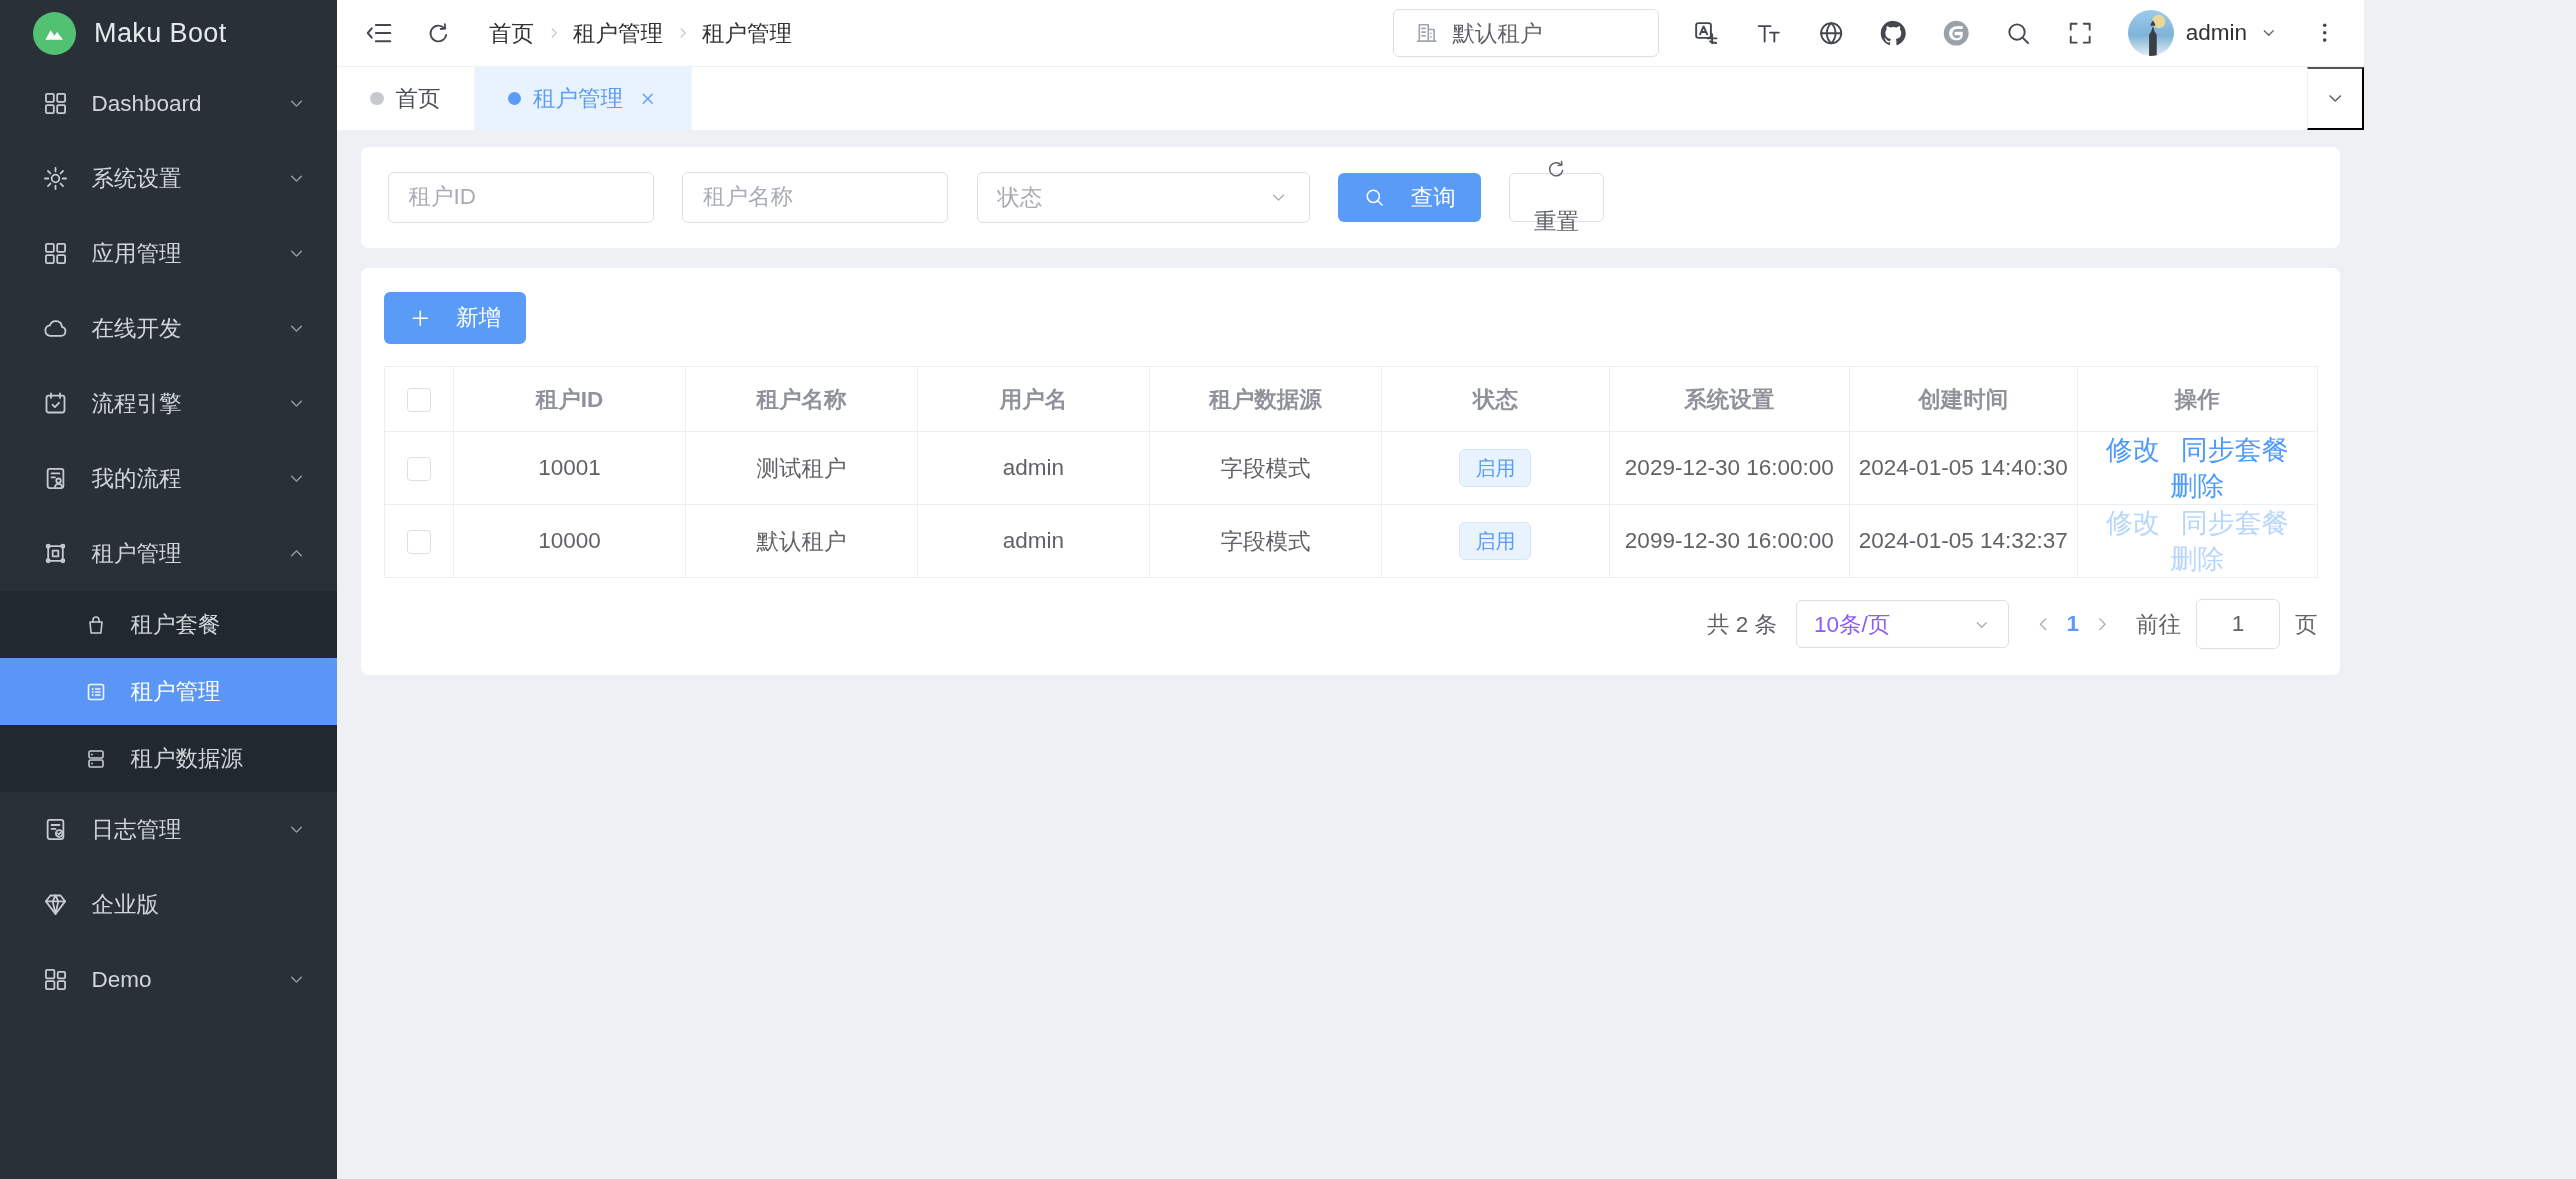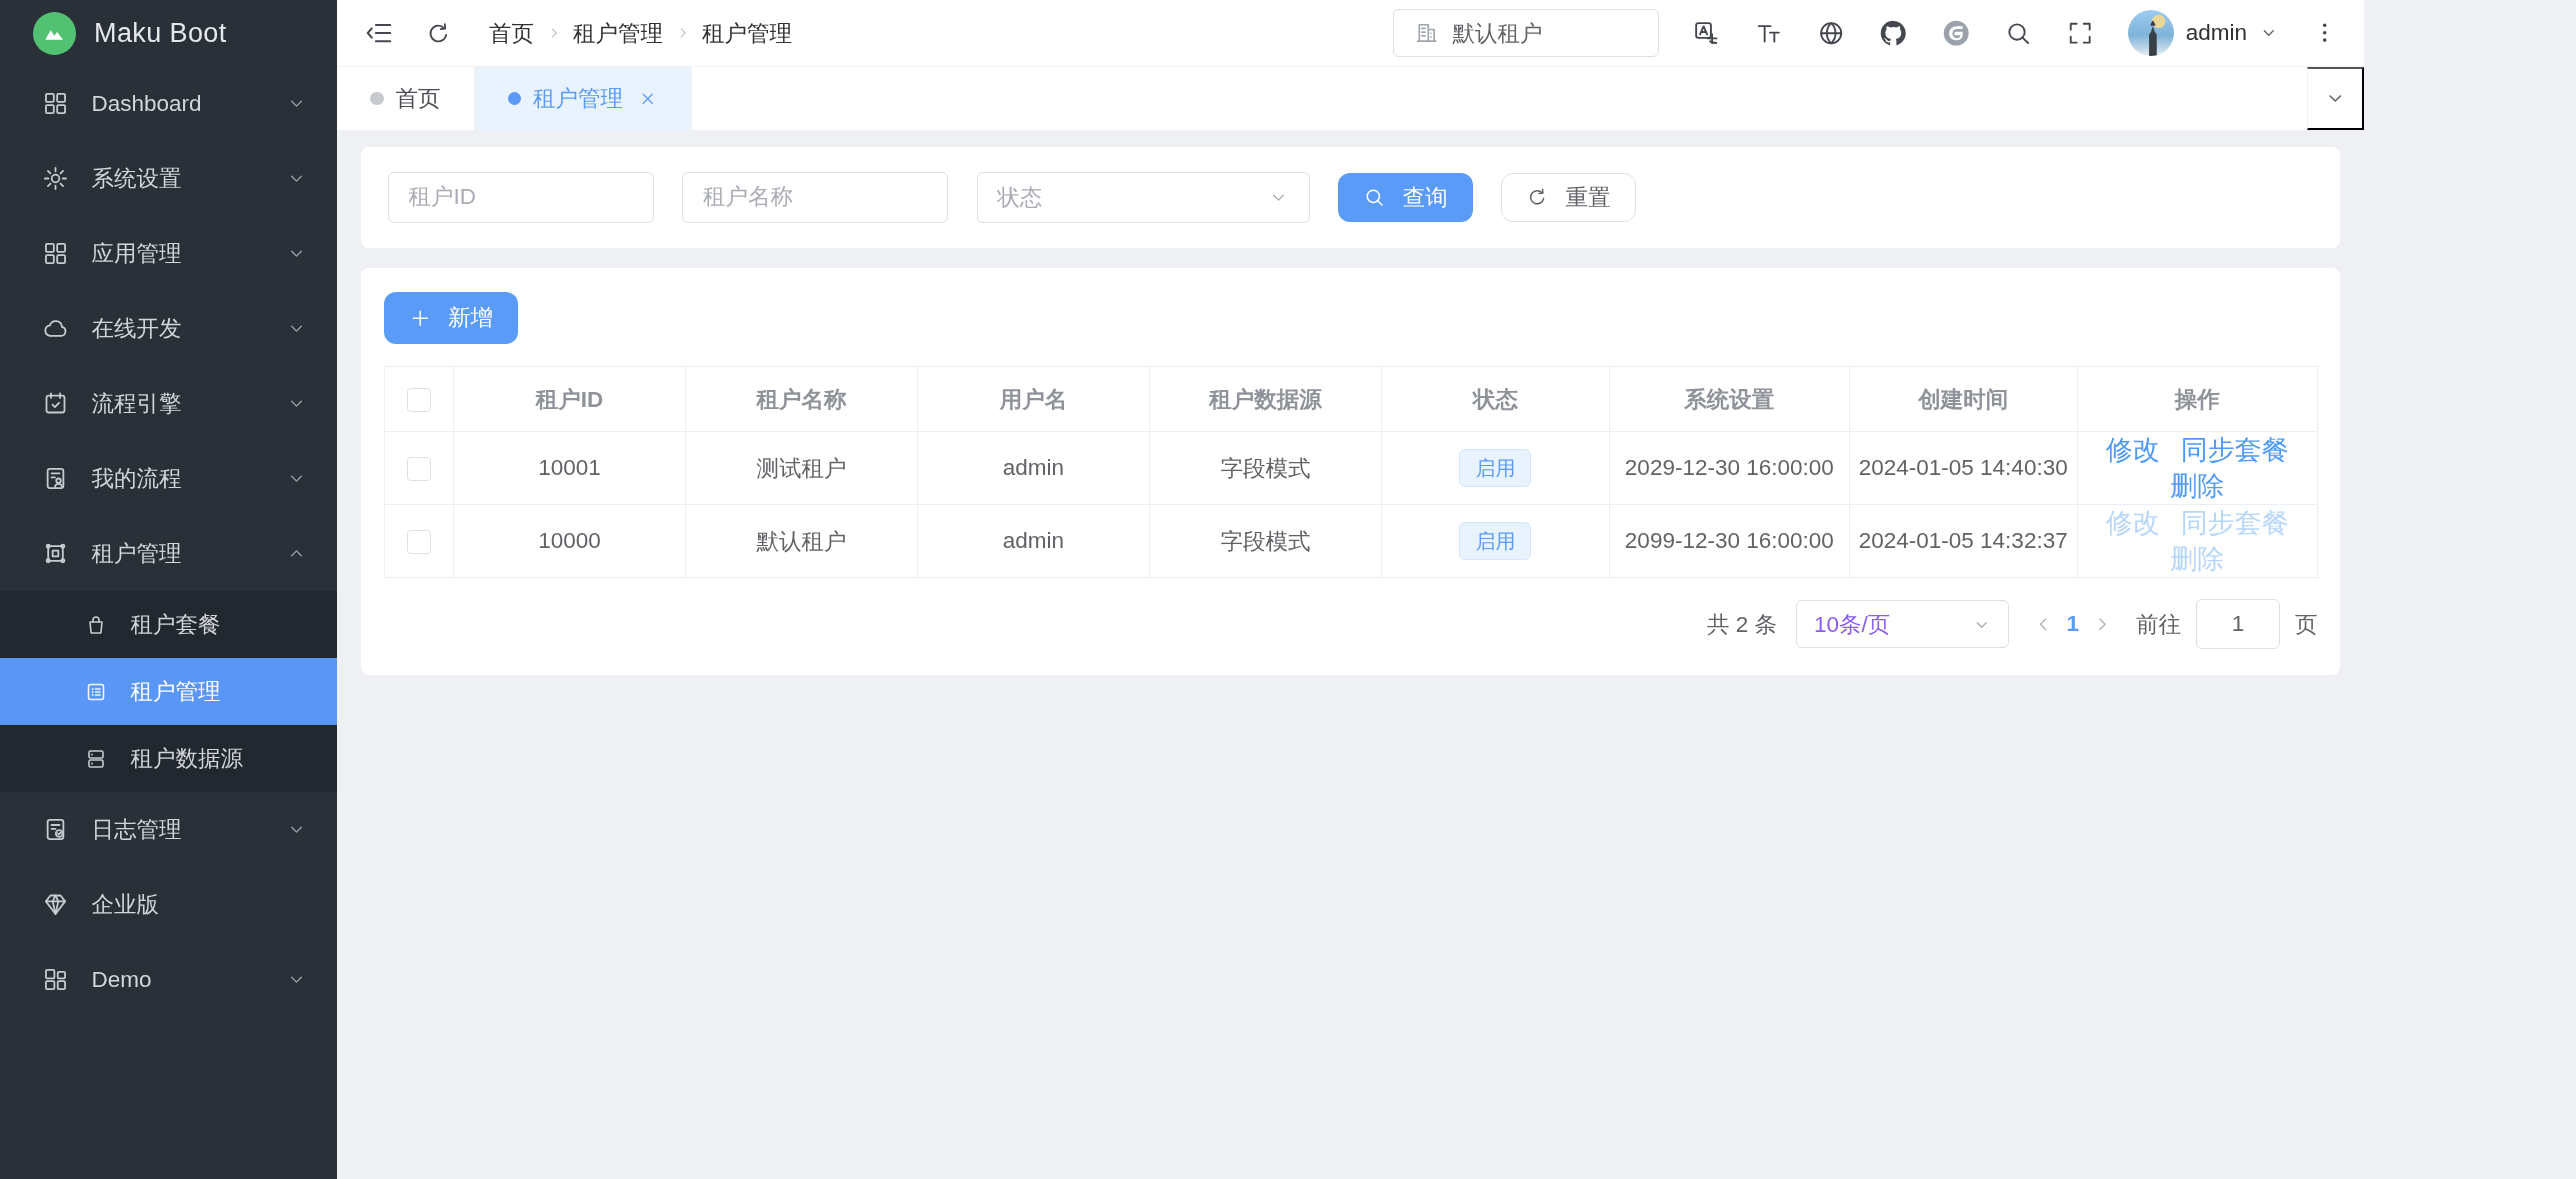--- a/index.html
+++ b/index.html
@@ -60,24 +60,24 @@
   .content{flex:1;padding:16.5px 24px 0 24px;overflow:hidden;}
   .card{background:#fff;border-radius:7.5px;}
   .search-card{padding:25.4px 27px;display:flex;align-items:center;gap:28.4px;}
   .text-input{height:49px;border:0.7px solid #dcdfe6;border-radius:6px;padding:0 19.5px;font-size:22.5px;color:#303133;outline:none;background:#fff;font-family:inherit;}
   .text-input::placeholder{color:#a8abb2;}
   .in-id{width:225px;}
   .in-name{width:225px;}
   .sel{width:292px;height:49px;border:0.7px solid #dcdfe6;border-radius:6px;display:flex;align-items:center;justify-content:space-between;padding:0 19.5px;cursor:pointer;background:#fff;}
   .sel .sel-ph{font-size:22.5px;color:#a8abb2;}
   .sel .chev{color:#a8abb2;display:flex;}
-  .btn{height:49px;border-radius:12px;display:inline-flex;align-items:center;justify-content:center;gap:17px;font-size:22.5px;cursor:pointer;border:0.7px solid transparent;padding:0 24px;font-family:inherit;}
+  .btn{height:49px;border-radius:6px;display:inline-flex;align-items:center;justify-content:center;gap:25px;font-size:22.5px;cursor:pointer;border:0.7px solid transparent;padding:0 24px;font-family:inherit;}
   .btn .icon{display:flex;}
   .btn-primary{background:#5a9bf8;color:#fff;}
-  .btn-plain{background:#fff;border-color:#dcdfe6;color:#606266;}
+  .btn-plain{background:#fff;border-color:#dcdfe6;color:#606266;flex-direction:column;}
 
   .table-card{margin-top:19.5px;padding:24px 22.5px 25.4px 22.5px;}
   .add-btn{height:52px;}
 
   table.grid{border-collapse:collapse;width:100%;margin-top:22.5px;table-layout:fixed;}
   table.grid th,table.grid td{border:0.7px solid #ebeef5;text-align:center;height:64px;font-size:22.5px;padding:0 7.5px;}
   table.grid th{color:#8f9399;font-weight:bold;background:#fff;}
   table.grid td{color:#606266;}
   .checkbox{display:inline-block;width:22.5px;height:22.5px;border:0.7px solid #dcdfe6;border-radius:3.7px;background:#fff;vertical-align:middle;cursor:pointer;}
   .badge{display:inline-block;padding:6px 15px;border-radius:6px;background:#e8f3fe;border:0.7px solid #d4e7fd;color:#5a9bf8;font-size:20px;line-height:1.2;}

